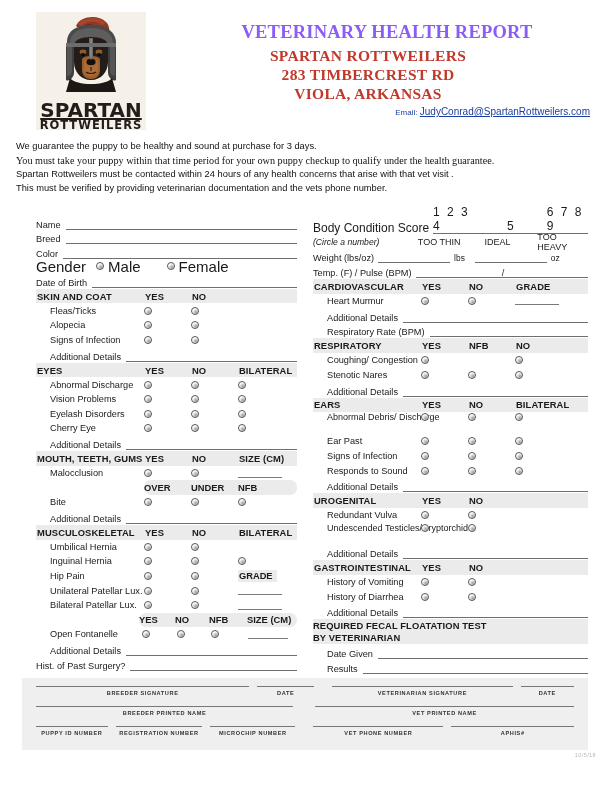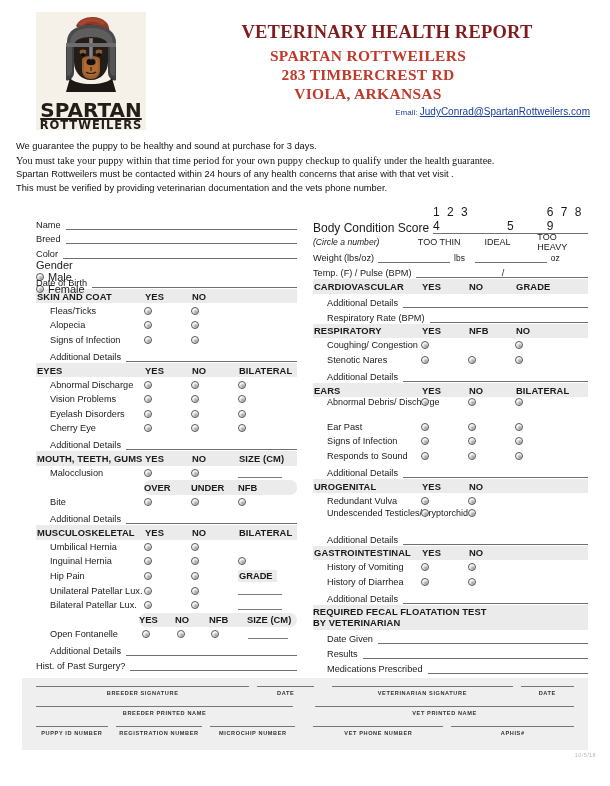--- a/index.html
+++ b/index.html
@@ -53,21 +53,21 @@
   .header-text {
     flex: 1;
     text-align: center;
     padding-top: 10px;
     padding-right: 20px;
   }
   .doc-title {
     font-family: "Liberation Serif", serif;
     font-weight: bold;
     font-size: 18.5px;
-    color: #7f1d1d;
+    color: #8b5cf6;
     letter-spacing: 0.2px;
     margin-bottom: 3px;
     margin-left: 38px;
   }
   .addr-line {
     font-family: "Liberation Serif", serif;
     font-weight: bold;
     font-size: 15.5px;
     color: #c0392b;
     line-height: 19px;
@@ -242,23 +242,23 @@
   .drow .dline {
     flex: 1;
     border-bottom: 1px solid #6f6f6f;
     height: 10px;
     margin-left: 5px;
   }
 
   
   .genderrow {
     display: flex;
+    align-items: center;
     height: 14.6px;
-    font-size: 11px;
-    flex-direction: column;
+    font-size: 15px;
   }
   .genderrow .gopt {
     display: flex;
     align-items: center;
     gap: 4px;
   }
   .genderrow .gap1 { width: 10px; }
   .genderrow .gap2 { width: 26px; }
 
   
@@ -758,20 +758,32 @@
             <span class="slash">/</span>
           </span>
       </div>
 
       <div class="sechead">
         <span class="sh-title">CARDIOVASCULAR</span>
         <span class="sh-col">YES</span>
         <span class="sh-col">NO</span>
         <span class="sh-col wide">GRADE</span>
       </div>
+      <div class="irow">
+        <span class="iname">Heart Murmur</span>
+        <span class="cell">
+            <span class="radio"></span>
+          </span>
+        <span class="cell">
+            <span class="radio"></span>
+          </span>
+        <span class="cell wide">
+            <span class="cellline"></span>
+          </span>
+      </div>
       <div class="drow">
         <span class="dlabel">Additional Details</span>
         <span class="dline"></span>
       </div>
       <div class="drow">
         <span class="dlabel">Respiratory Rate (BPM)</span>
         <span class="dline"></span>
       </div>
 
       <div class="sechead">

